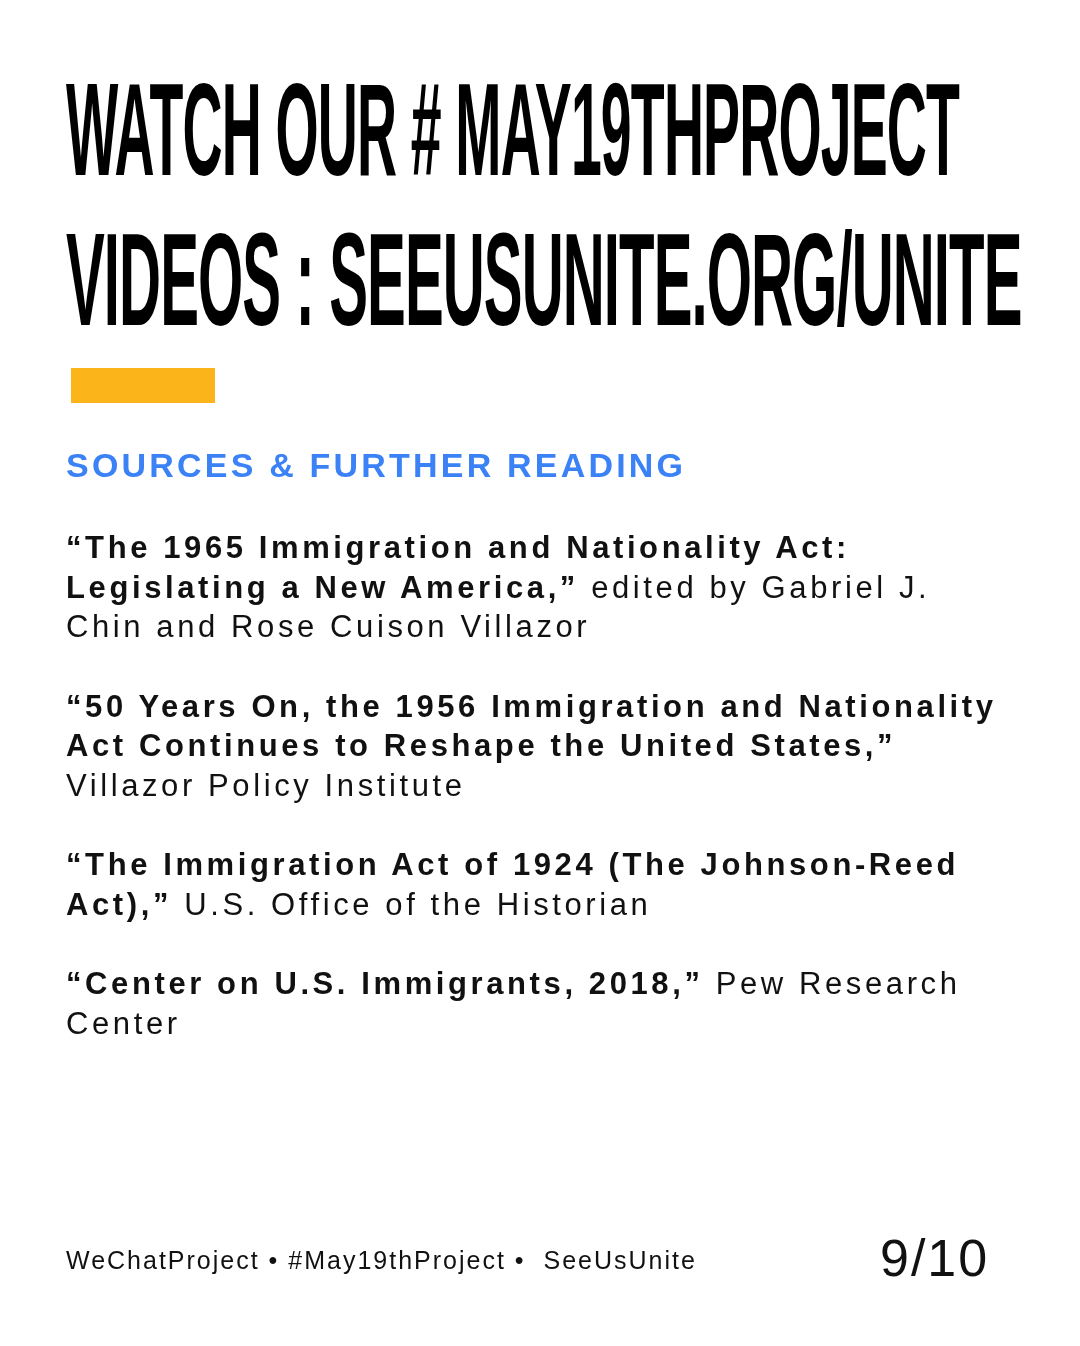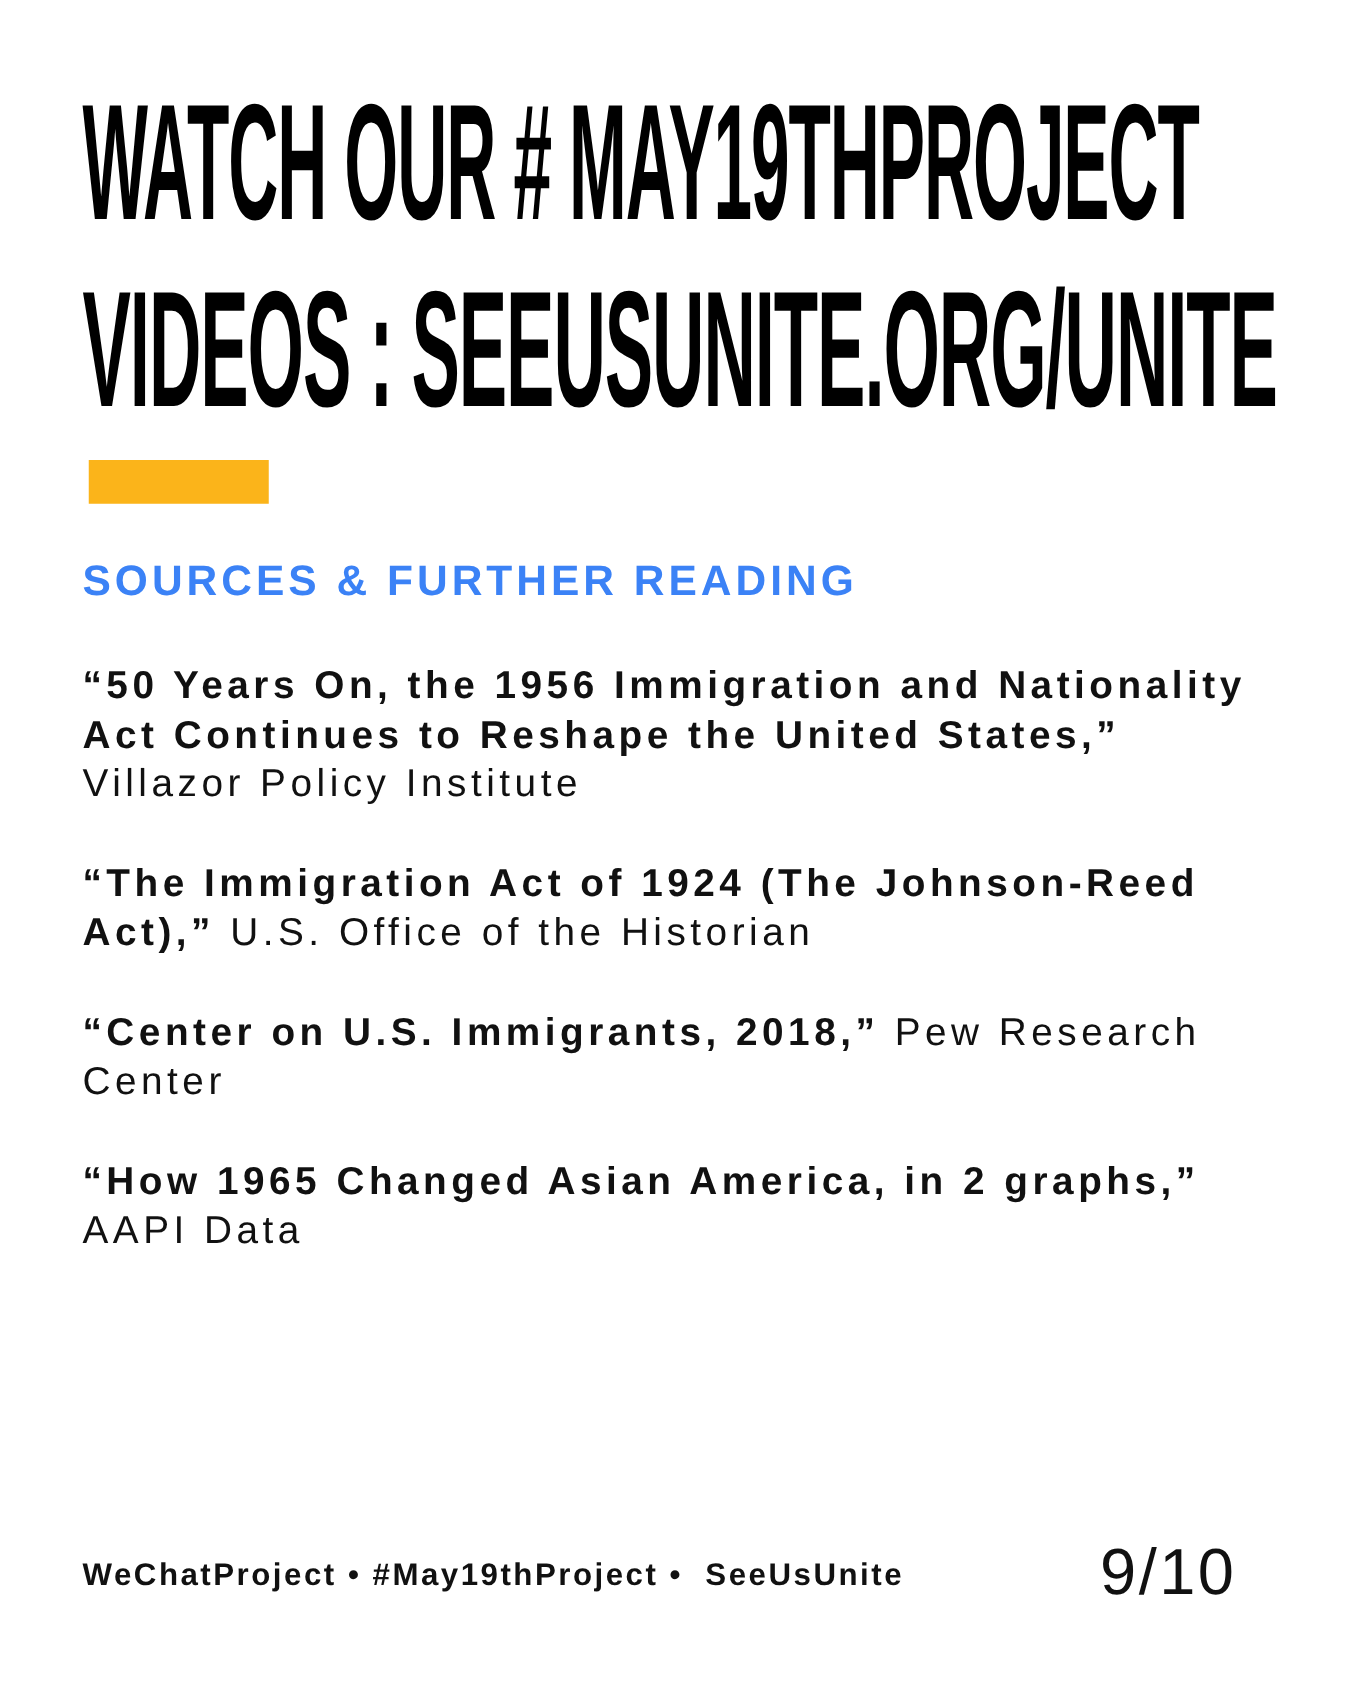--- a/index.html
+++ b/index.html
@@ -6,34 +6,34 @@
   body { width:1080px; height:1346px; background:#ffffff; position:relative; overflow:hidden; font-family:"Liberation Sans", sans-serif; color:#111; }
   .headline { position:absolute; left:66px; font-family:"Liberation Sans", sans-serif; font-weight:700; color:#000; white-space:nowrap; transform-origin:left top; letter-spacing:-2px; }
   .h1 { top:64px; font-size:132px; line-height:132px; transform:scaleX(0.42); }
   .h2 { top:214px; font-size:132px; line-height:132px; transform:scaleX(0.44); }
   .bar { position:absolute; left:71px; top:368px; width:144px; height:35px; }
   .section-title { position:absolute; left:66px; top:446px; font-size:34px; font-weight:700; letter-spacing:3.2px; }
   .sources { position:absolute; left:66px; top:528px; width:940px; }
   .source { font-size:31px; line-height:39.5px; letter-spacing:3.6px; margin-bottom:40px; color:#111; }
   .source b { font-weight:700; }
   .source .rest { font-weight:400; }
-  .footer { position:absolute; left:66px; top:1246px; font-size:25px; font-weight:700; letter-spacing:2px; white-space:pre; }
+  .footer { position:absolute; left:66px; top:1246px; font-size:25px; font-weight:400; letter-spacing:2px; white-space:pre; }
   .page-num { position:absolute; left:880px; top:1228px; font-size:52px; letter-spacing:2px; }
 </style>
 </head>
 <body>
 
 <div class="headline h1">WATCH  OUR # MAY19THPROJECT</div>
 <div class="headline h2">VIDEOS : SEEUSUNITE.ORG/UNITE</div>
 
 <div class="bar" style="background: rgb(251, 180, 26);"></div>
 
 <div class="section-title" style="color: #3b82f6;">SOURCES &amp; FURTHER READING</div>
 
 <div class="sources">
+  <div class="source"><b>“The 1965 Immigration and Nationality Act: Legislating a New America,”</b><span class="rest"> edited by Gabriel J. Chin and Rose Cuison Villazor</span></div>
   <div class="source"><b>“50 Years On, the 1956 Immigration and Nationality Act Continues to Reshape the United States,”</b><span class="rest"> Villazor Policy Institute</span></div>
   <div class="source"><b>“The Immigration Act of 1924 (The Johnson-Reed Act),”</b><span class="rest"> U.S. Office of the Historian</span></div>
   <div class="source"><b>“Center on U.S. Immigrants, 2018,”</b><span class="rest"> Pew Research Center</span></div>
-  <div class="source"><b>“How 1965 Changed Asian America, in 2 graphs,”</b><span class="rest"> AAPI Data</span></div>
 </div>
 
 <div class="footer">WeChatProject • #May19thProject •  SeeUsUnite</div>
 <div class="page-num">9/10</div>
 
 </body></html>

